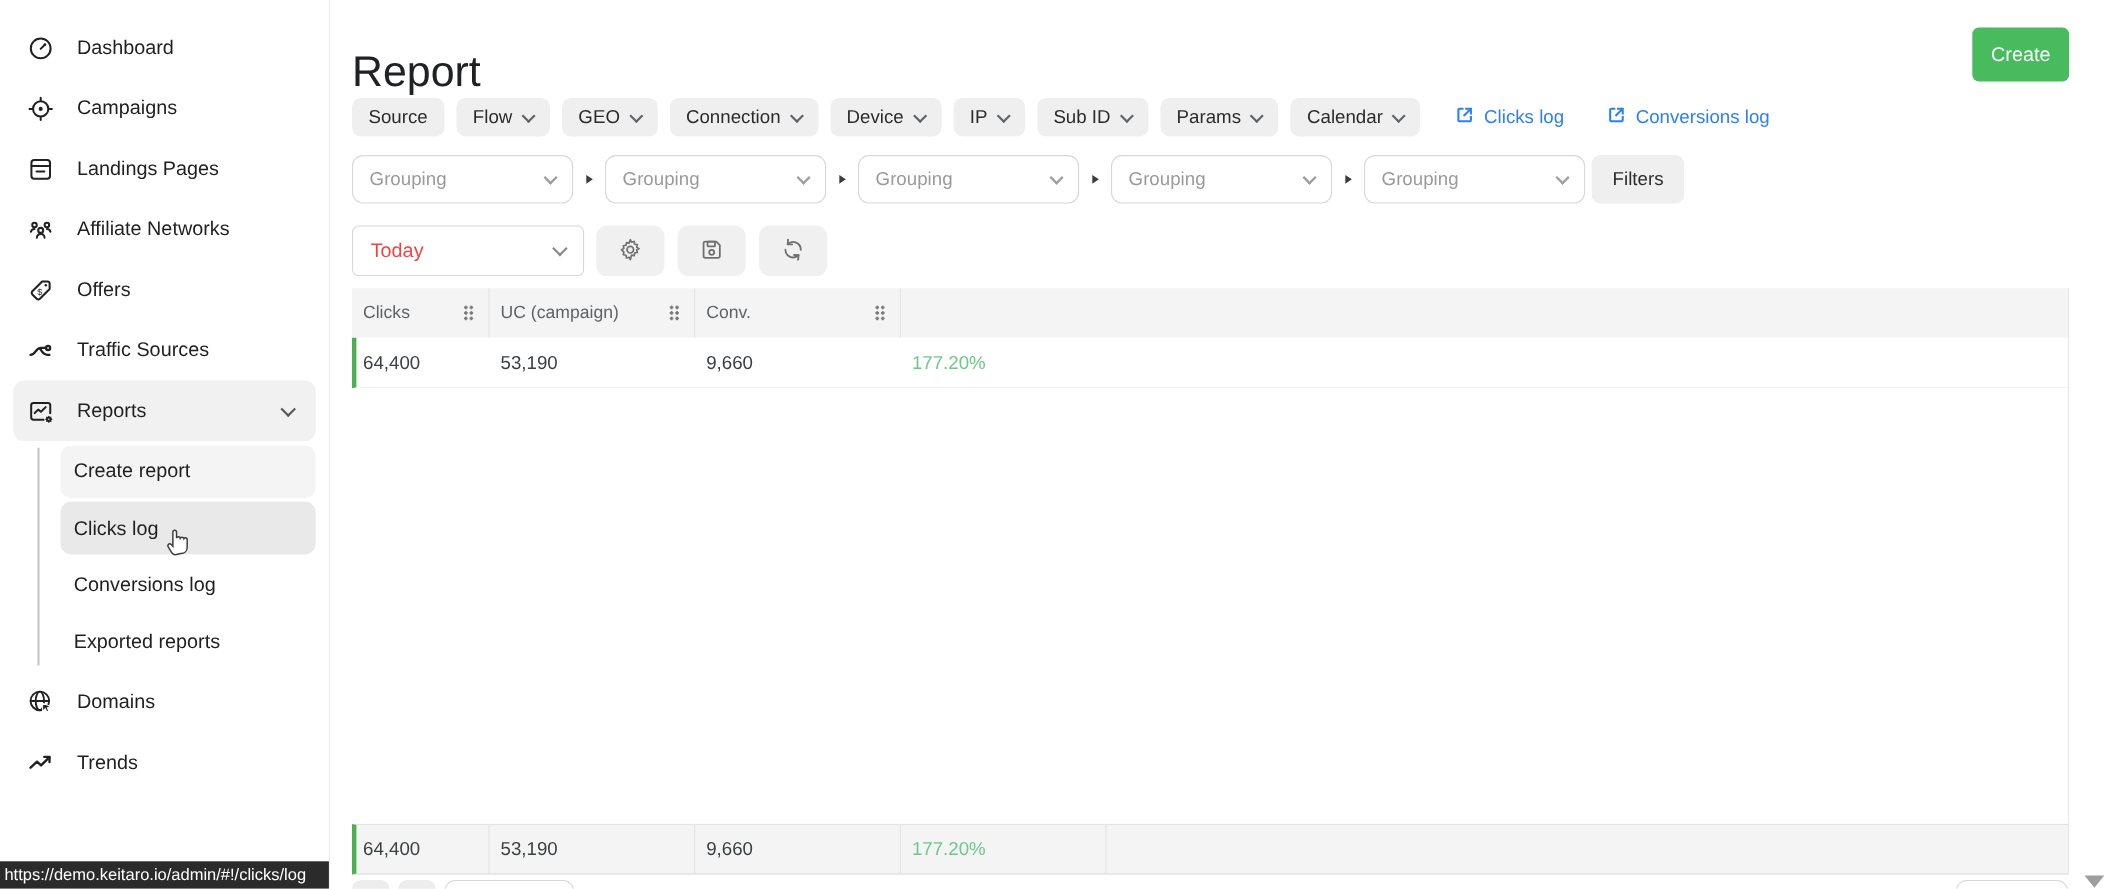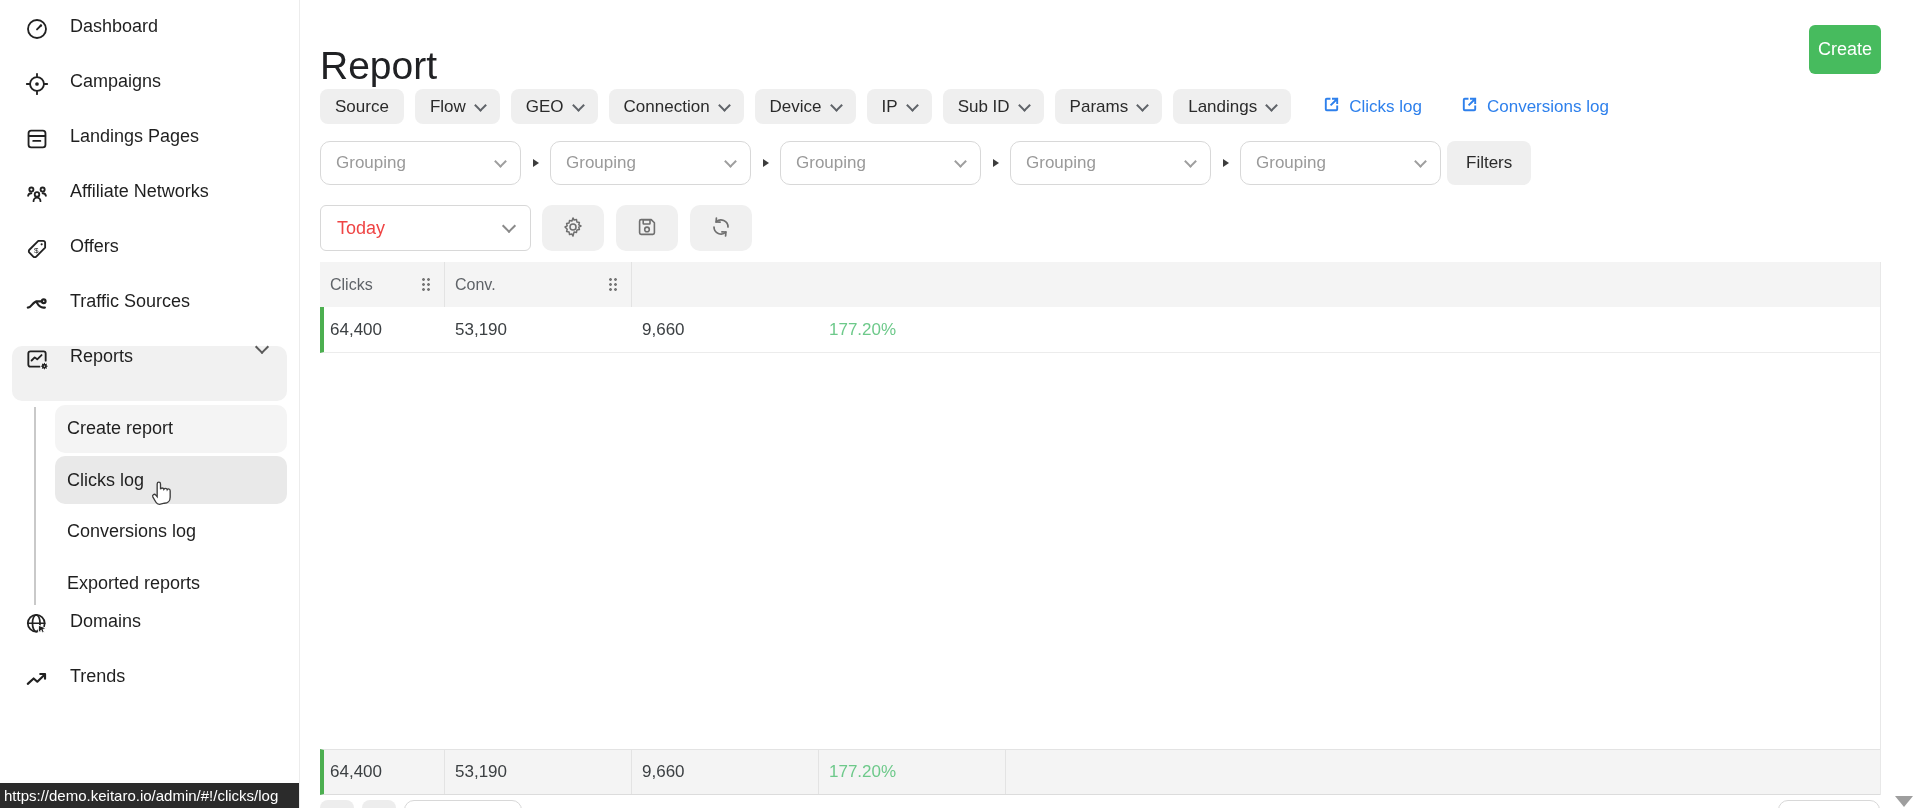--- a/index.html
+++ b/index.html
@@ -1,38 +1,38 @@
 <!DOCTYPE html>
 <html><head>
 <meta charset="utf-8">
 <style>
   html,body{margin:0;padding:0;}
   body{width:1918px;height:808px;position:relative;overflow:hidden;background:#fff;
        font-family:"Liberation Sans","DejaVu Sans",sans-serif;color:#1f1f1f;}
   
   .sidebar{position:absolute;left:0;top:0;bottom:0;width:300px;background:#fff;
            border-right:1px solid #ececec;padding-top:16px;box-sizing:border-box;}
-  .nav-item{height:55px;display:flex;align-items:flex-start;padding:0 14px 0 24px;
+  .nav-item{height:55px;display:flex;align-items:center;padding:0 14px 0 24px;
             font-size:18px;color:#1f1f1f;cursor:pointer;}
   .nav-item.active{margin:0 12px;padding:0 14px 0 12px;background:#f1f1f1;border-radius:10px;}
   .nav-icon{width:26px;height:26px;margin-right:20px;flex:none;display:flex;align-items:center;justify-content:center;}
   .nav-icon svg{width:26px;height:26px;}
   .chev{width:8px;height:8px;border-right:2px solid #5a5a5a;border-bottom:2px solid #5a5a5a;
         transform:rotate(45deg);display:inline-block;margin-top:-4px;}
   .nav-item .chev{margin-left:auto;margin-right:6px;}
   .subnav{position:relative;}
   .guide{position:absolute;left:34px;top:2px;bottom:2px;width:2px;background:#c9c9c9;}
   .subnav-item{height:48px;margin:3.5px 12px 3.5px 55px;border-radius:10px;display:flex;
                align-items:center;padding-left:12px;font-size:18px;color:#1f1f1f;cursor:pointer;}
   .subnav-item.sel{background:#f4f4f4;}
   .subnav-item.hov{background:#e9e9e9;}
   
   .main{position:absolute;left:300px;top:0;right:0;bottom:0;}
   .page-title{position:absolute;left:20px;top:18px;font-size:39px;font-weight:300;color:#202124;}
-  .create-btn{position:absolute;right:37px;top:25px;width:72px;height:49px;border:none;border-radius:6px;
+  .create-btn{position:absolute;right:37px;top:25px;width:88px;height:49px;border:none;border-radius:6px;
               background:#47bb5e;color:#fff;font-size:18px;font-family:inherit;cursor:pointer;}
   .chips-row{position:absolute;left:20px;top:89px;height:35px;display:flex;align-items:center;gap:11px;}
   .chip{height:35px;background:#efefef;border-radius:8px;display:inline-flex;align-items:center;
         padding:0 15px;font-size:17px;color:#2b2b2b;gap:10px;cursor:pointer;white-space:nowrap;justify-content:center;}
   .chip .chev{width:7px;height:7px;border-color:#5f6368;margin-top:-3px;}
   .loglink{display:inline-flex;align-items:center;gap:8px;color:#2e80ec;font-size:17px;cursor:pointer;white-space:nowrap;}
   .loglink.first{margin-left:20px;}
   .loglink.second{margin-left:27px;}
   .group-row{position:absolute;left:20px;top:141px;height:44px;display:flex;align-items:center;}
   .grp{width:201px;height:44px;border:1px solid #d8d8d8;border-radius:10px;background:#fff;
@@ -232,21 +232,21 @@
     </div>
     <div class="chip">
       <span>Sub ID</span>
       <span class="chev"></span>
     </div>
     <div class="chip">
       <span>Params</span>
       <span class="chev"></span>
     </div>
     <div class="chip">
-      <span>Landings</span>
+      <span>Calendar</span>
       <span class="chev"></span>
     </div>
     <a class="loglink first">
       <span>
         <svg width="19" height="19" viewBox="0 0 24 24" fill="none" stroke="#2e80ec" stroke-width="2.4" stroke-linecap="square">
           <path d="M9.5 4.8H6A1.2 1.2 0 0 0 4.8 6v12A1.2 1.2 0 0 0 6 19.2h12a1.2 1.2 0 0 0 1.2-1.2v-3.5"></path>
           <path d="M13.8 4.8h5.4v5.4M19 5l-7.3 7.3"></path>
         </svg></span>
       <span>Clicks log</span>
     </a>
@@ -324,20 +324,24 @@
           <path d="M5 12a7 7 0 0 0 11.9 5"></path>
             <polyline points="16.6,21 16.9,17 12.9,16.8"></polyline>
         </svg></span>
     </button>
   </div>
 
   <div class="report-table">
     <div class="t-head">
       <div class="t-col w1">
         <span class="lbl">Clicks</span>
+        <span class="dots"></span>
+      </div>
+      <div class="t-col w2">
+        <span class="lbl">UC (campaign)</span>
         <span class="dots"></span>
       </div>
       <div class="t-col w3">
         <span class="lbl">Conv.</span>
         <span class="dots"></span>
       </div>
       <div class="t-col wrest"></div>
     </div>
     <div class="t-row">
       <div class="c1">64,400</div>

